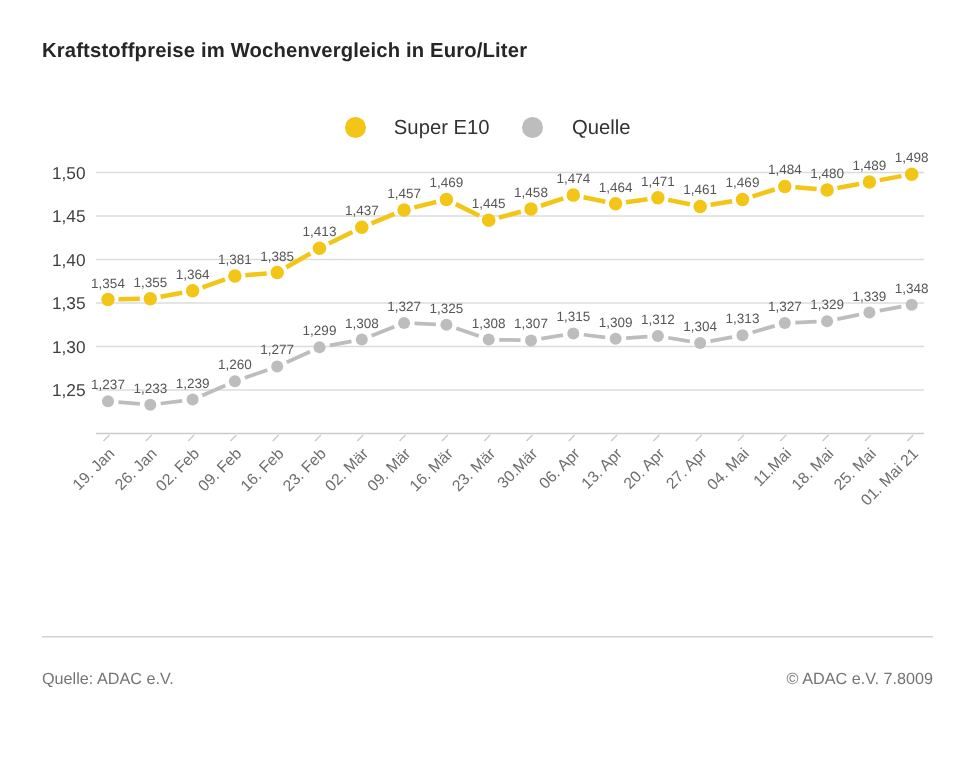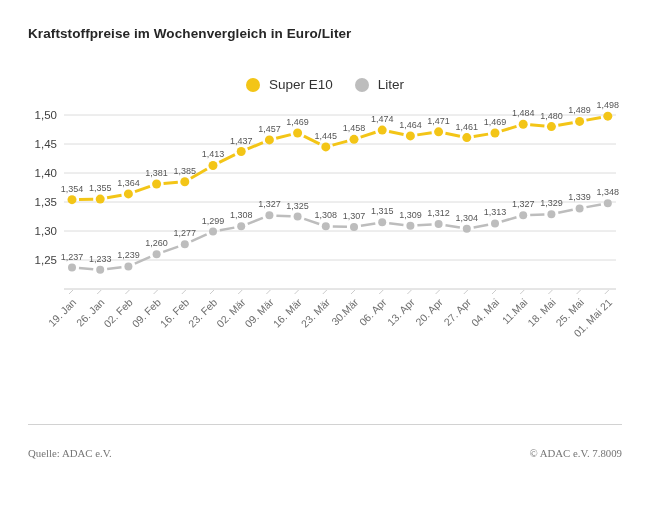--- a/index.html
+++ b/index.html
@@ -27,21 +27,21 @@
     top: 77px;
     width: 650px;
     display: flex;
     justify-content: center;
     align-items: center;
     gap: 22px;
   }
   .legend-item {
     display: flex;
     align-items: center;
-    gap: 9px;
+    gap: 19px;
     font-size: 13.5px;
     color: #333333;
   }
   .dot {
     display: inline-block;
     width: 14px;
     height: 14px;
     border-radius: 50%;
   }
   .chart-svg {
@@ -68,38 +68,37 @@
   }
   .sources {
     position: absolute;
     left: 28px;
     top: 447px;
     width: 594px;
     display: flex;
     justify-content: space-between;
     font-size: 10.8px;
     color: #757575;
-    font-family: Liberation Serif, serif;
   }
 </style>
 </head>
 <body>
 
 <div class="canvas">
 
   <h1 class="title">Kraftstoffpreise im Wochenvergleich in Euro/Liter</h1>
 
   <div class="legend">
     <span class="legend-item">
       <span class="dot" id="dot-super" style="background: rgb(243, 197, 23);"></span>
       <span>Super E10</span>
     </span>
     <span class="legend-item">
       <span class="dot" id="dot-diesel" style="background: rgb(189, 189, 189);"></span>
-      <span>Liter</span>
+      <span>Quelle</span>
     </span>
   </div>
 
   <svg class="chart-svg" id="chart" width="650" height="262" viewBox="0 0 650 262" xmlns="http://www.w3.org/2000/svg">
       <g>
         <line x1="64" y1="15" x2="616" y2="15" stroke="#DCDCDC" stroke-width="1"></line>
         <line x1="64" y1="44.00000000000002" x2="616" y2="44.00000000000002" stroke="#DCDCDC" stroke-width="1"></line>
         <line x1="64" y1="73.00000000000004" x2="616" y2="73.00000000000004" stroke="#DCDCDC" stroke-width="1"></line>
         <line x1="64" y1="101.99999999999993" x2="616" y2="101.99999999999993" stroke="#DCDCDC" stroke-width="1"></line>
         <line x1="64" y1="130.99999999999994" x2="616" y2="130.99999999999994" stroke="#DCDCDC" stroke-width="1"></line>

